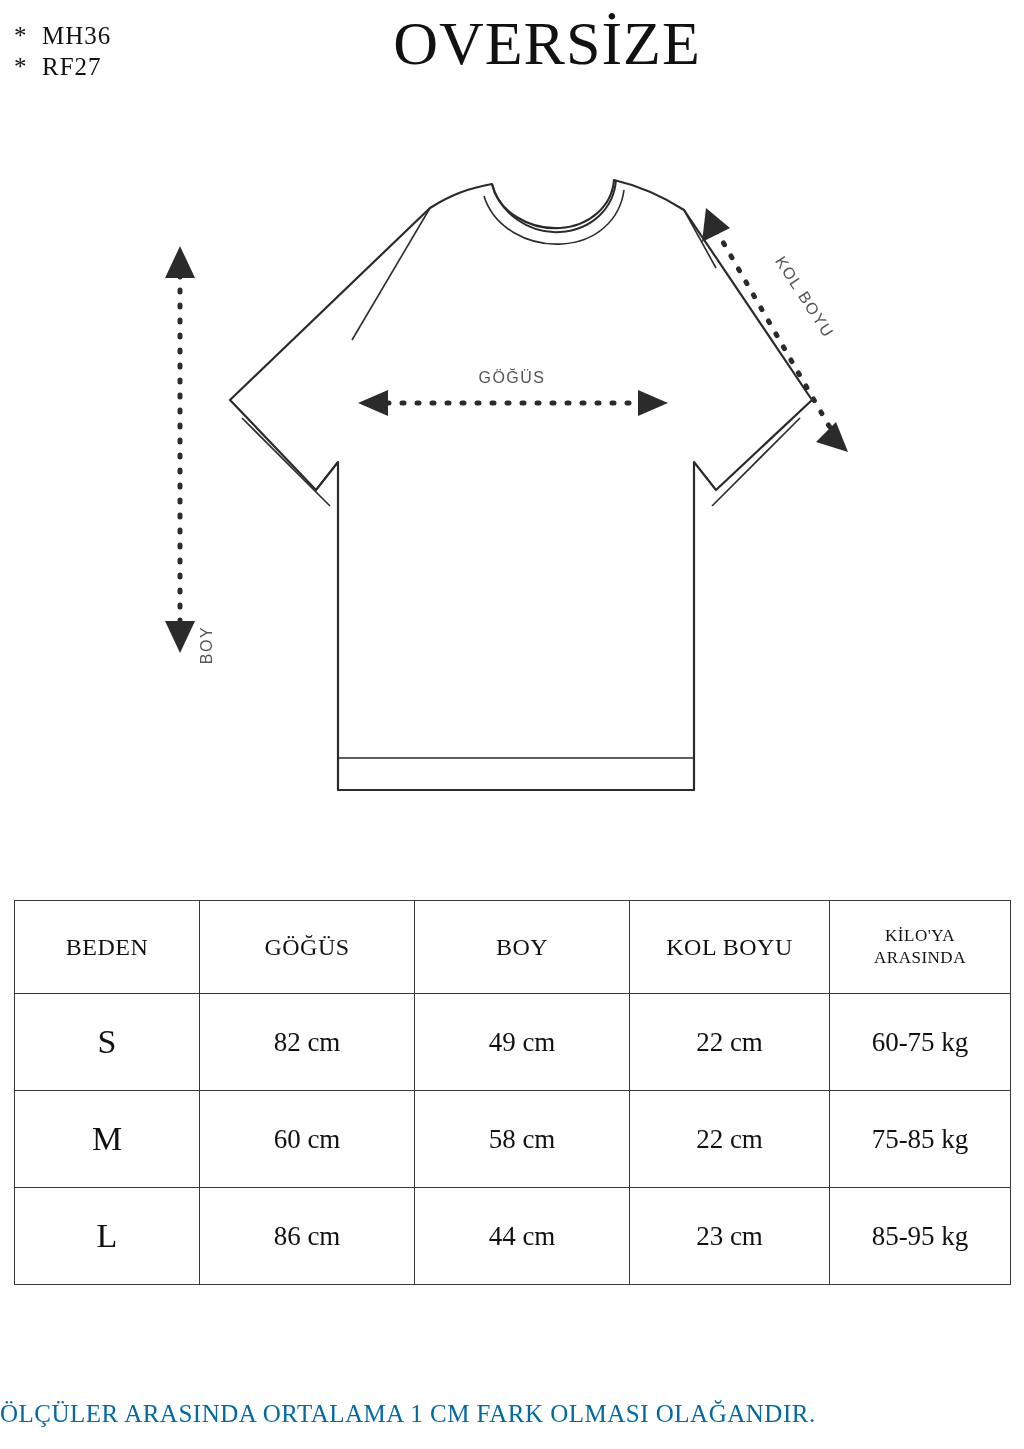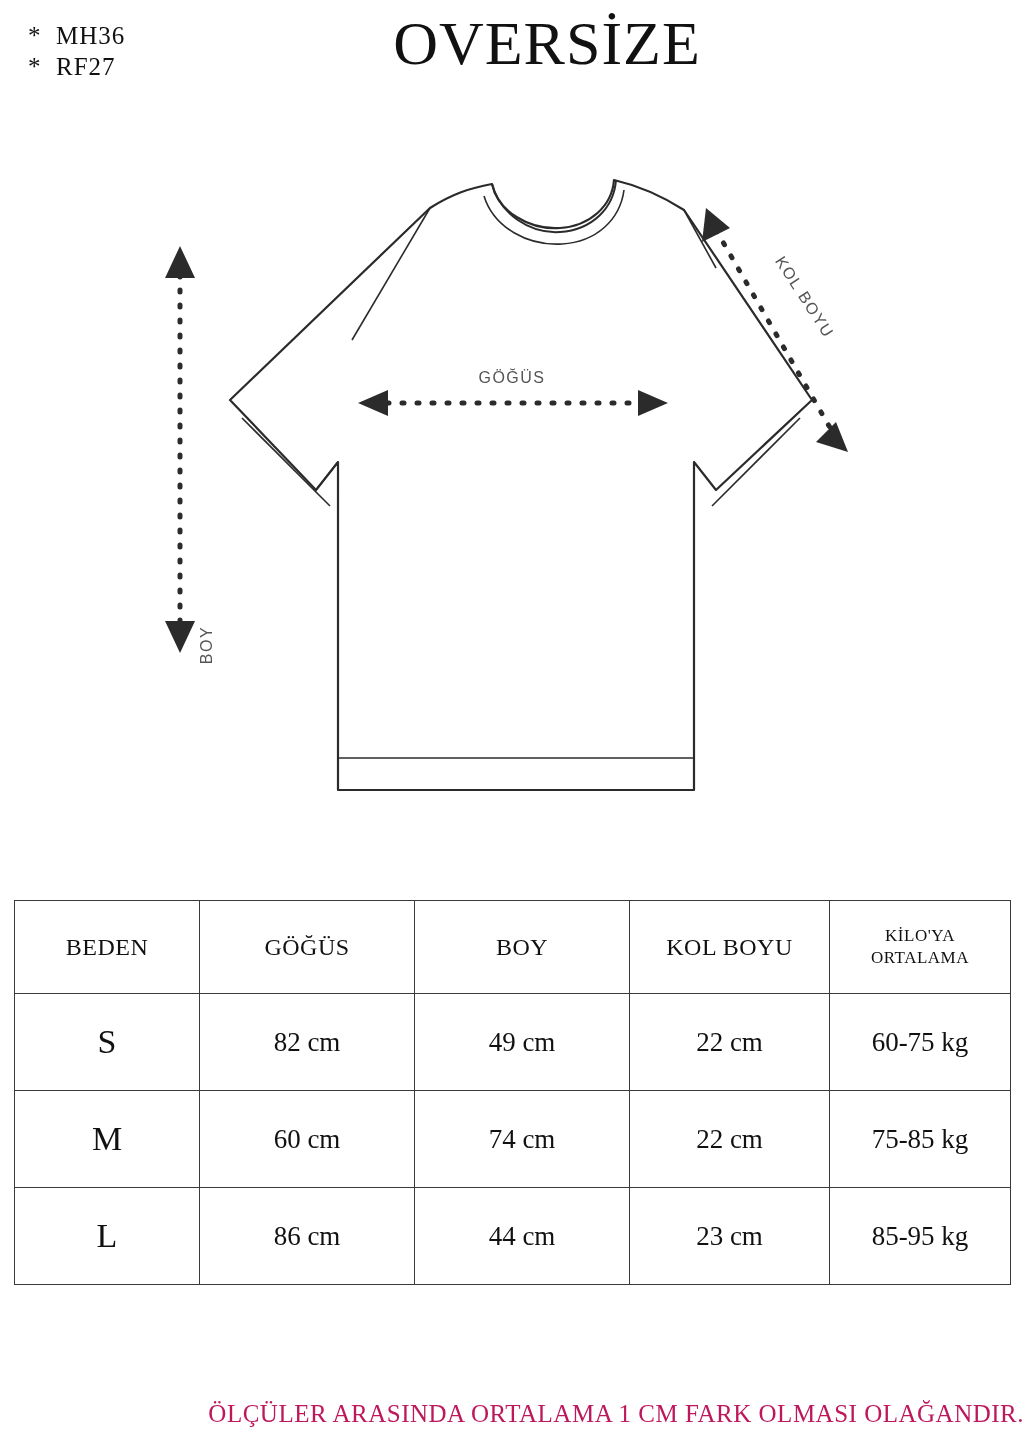--- a/index.html
+++ b/index.html
@@ -20,21 +20,21 @@
   .codes {
     position: absolute;
     left: 14px;
     top: 20px;
     font-family: "Liberation Serif", serif;
     font-size: 25px;
     line-height: 31px;
     letter-spacing: 1px;
     color: #111;
   }
-  .codes div { white-space: pre; margin-left: 14px; }
+  .codes div { white-space: pre; }
 
   .title {
     position: absolute;
     left: 0;
     top: 8px;
     width: 1024px;
     text-align: center;
     font-family: "Liberation Serif", serif;
     font-size: 62px;
     line-height: 70px;
@@ -106,25 +106,25 @@
   col.c2 { width: 215px; }
   col.c3 { width: 215px; }
   col.c4 { width: 200px; }
   col.c5 { width: 181px; }
 
   .footnote {
     position: absolute;
     left: 0;
     top: 1400px;
     width: 1024px;
-    text-align: right;
+    text-align: left;
     font-family: "Liberation Serif", serif;
     font-size: 25px;
     letter-spacing: 0.5px;
-    color: #be185d;
+    color: #0369a1;
   }
 </style>
 </head>
 <body>
 
 <div class="codes">
   <div>*  MH36</div>
   <div>*  RF27</div>
 </div>
 
@@ -196,36 +196,36 @@
         <col class="c5">
     </colgroup>
     <thead>
       <tr>
         <th>BEDEN</th>
         <th>GÖĞÜS</th>
         <th>BOY</th>
         <th>KOL BOYU</th>
         <th class="kilo">
           <span>KİLO'YA</span><br>
-          <span>ORTALAMA</span>
+          <span>ARASINDA</span>
         </th>
       </tr>
     </thead>
     <tbody>
       <tr>
         <td class="beden">S</td>
         <td>82 cm</td>
         <td>49 cm</td>
         <td>22  cm</td>
         <td>60-75 kg</td>
       </tr>
       <tr>
         <td class="beden">M</td>
         <td>60 cm</td>
-        <td>74 cm</td>
+        <td>58 cm</td>
         <td>22 cm</td>
         <td>75-85 kg</td>
       </tr>
       <tr>
         <td class="beden">L</td>
         <td>86 cm</td>
         <td>44 cm</td>
         <td>23 cm</td>
         <td>85-95 kg</td>
       </tr>

